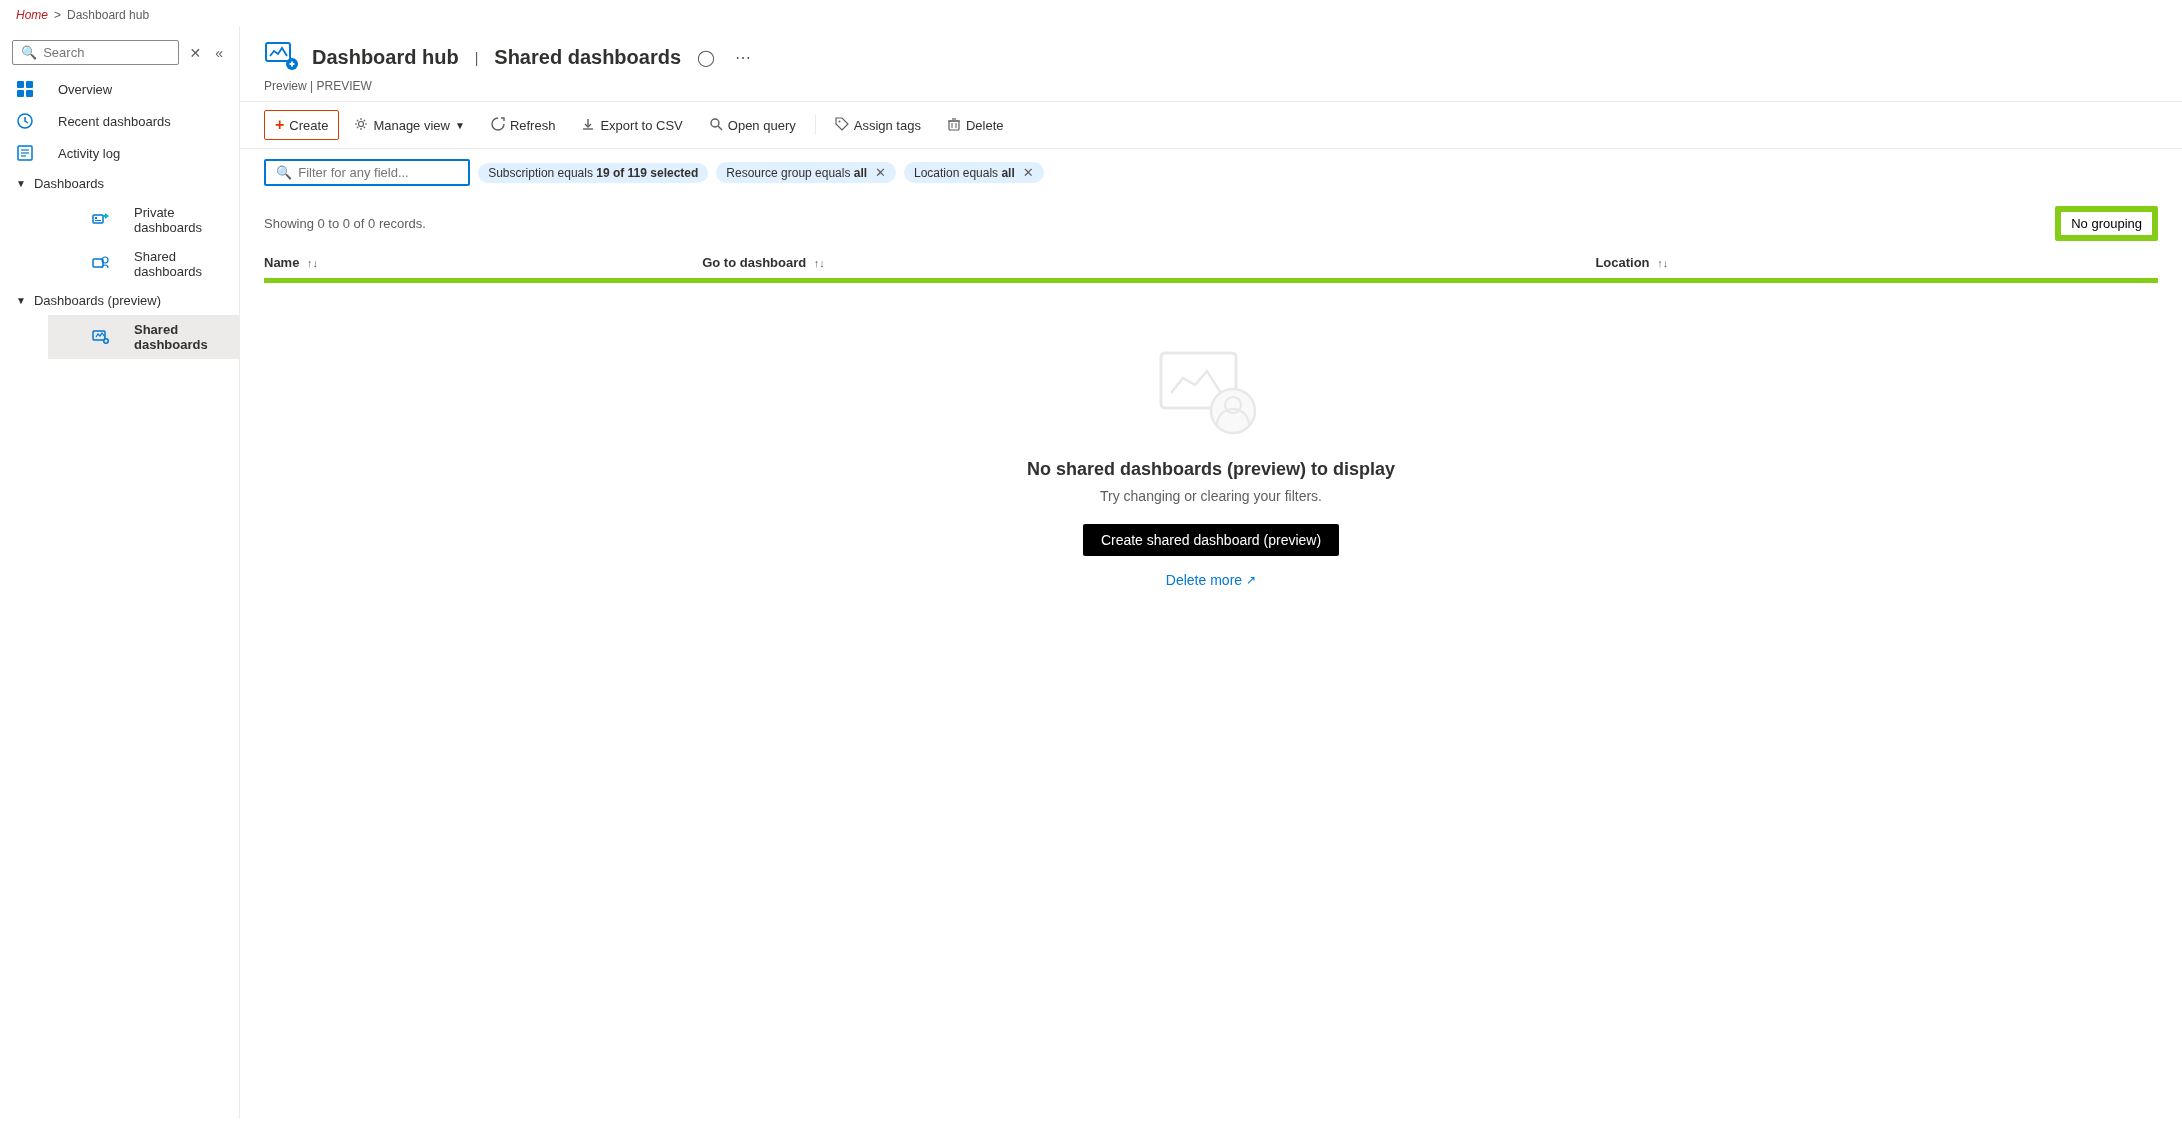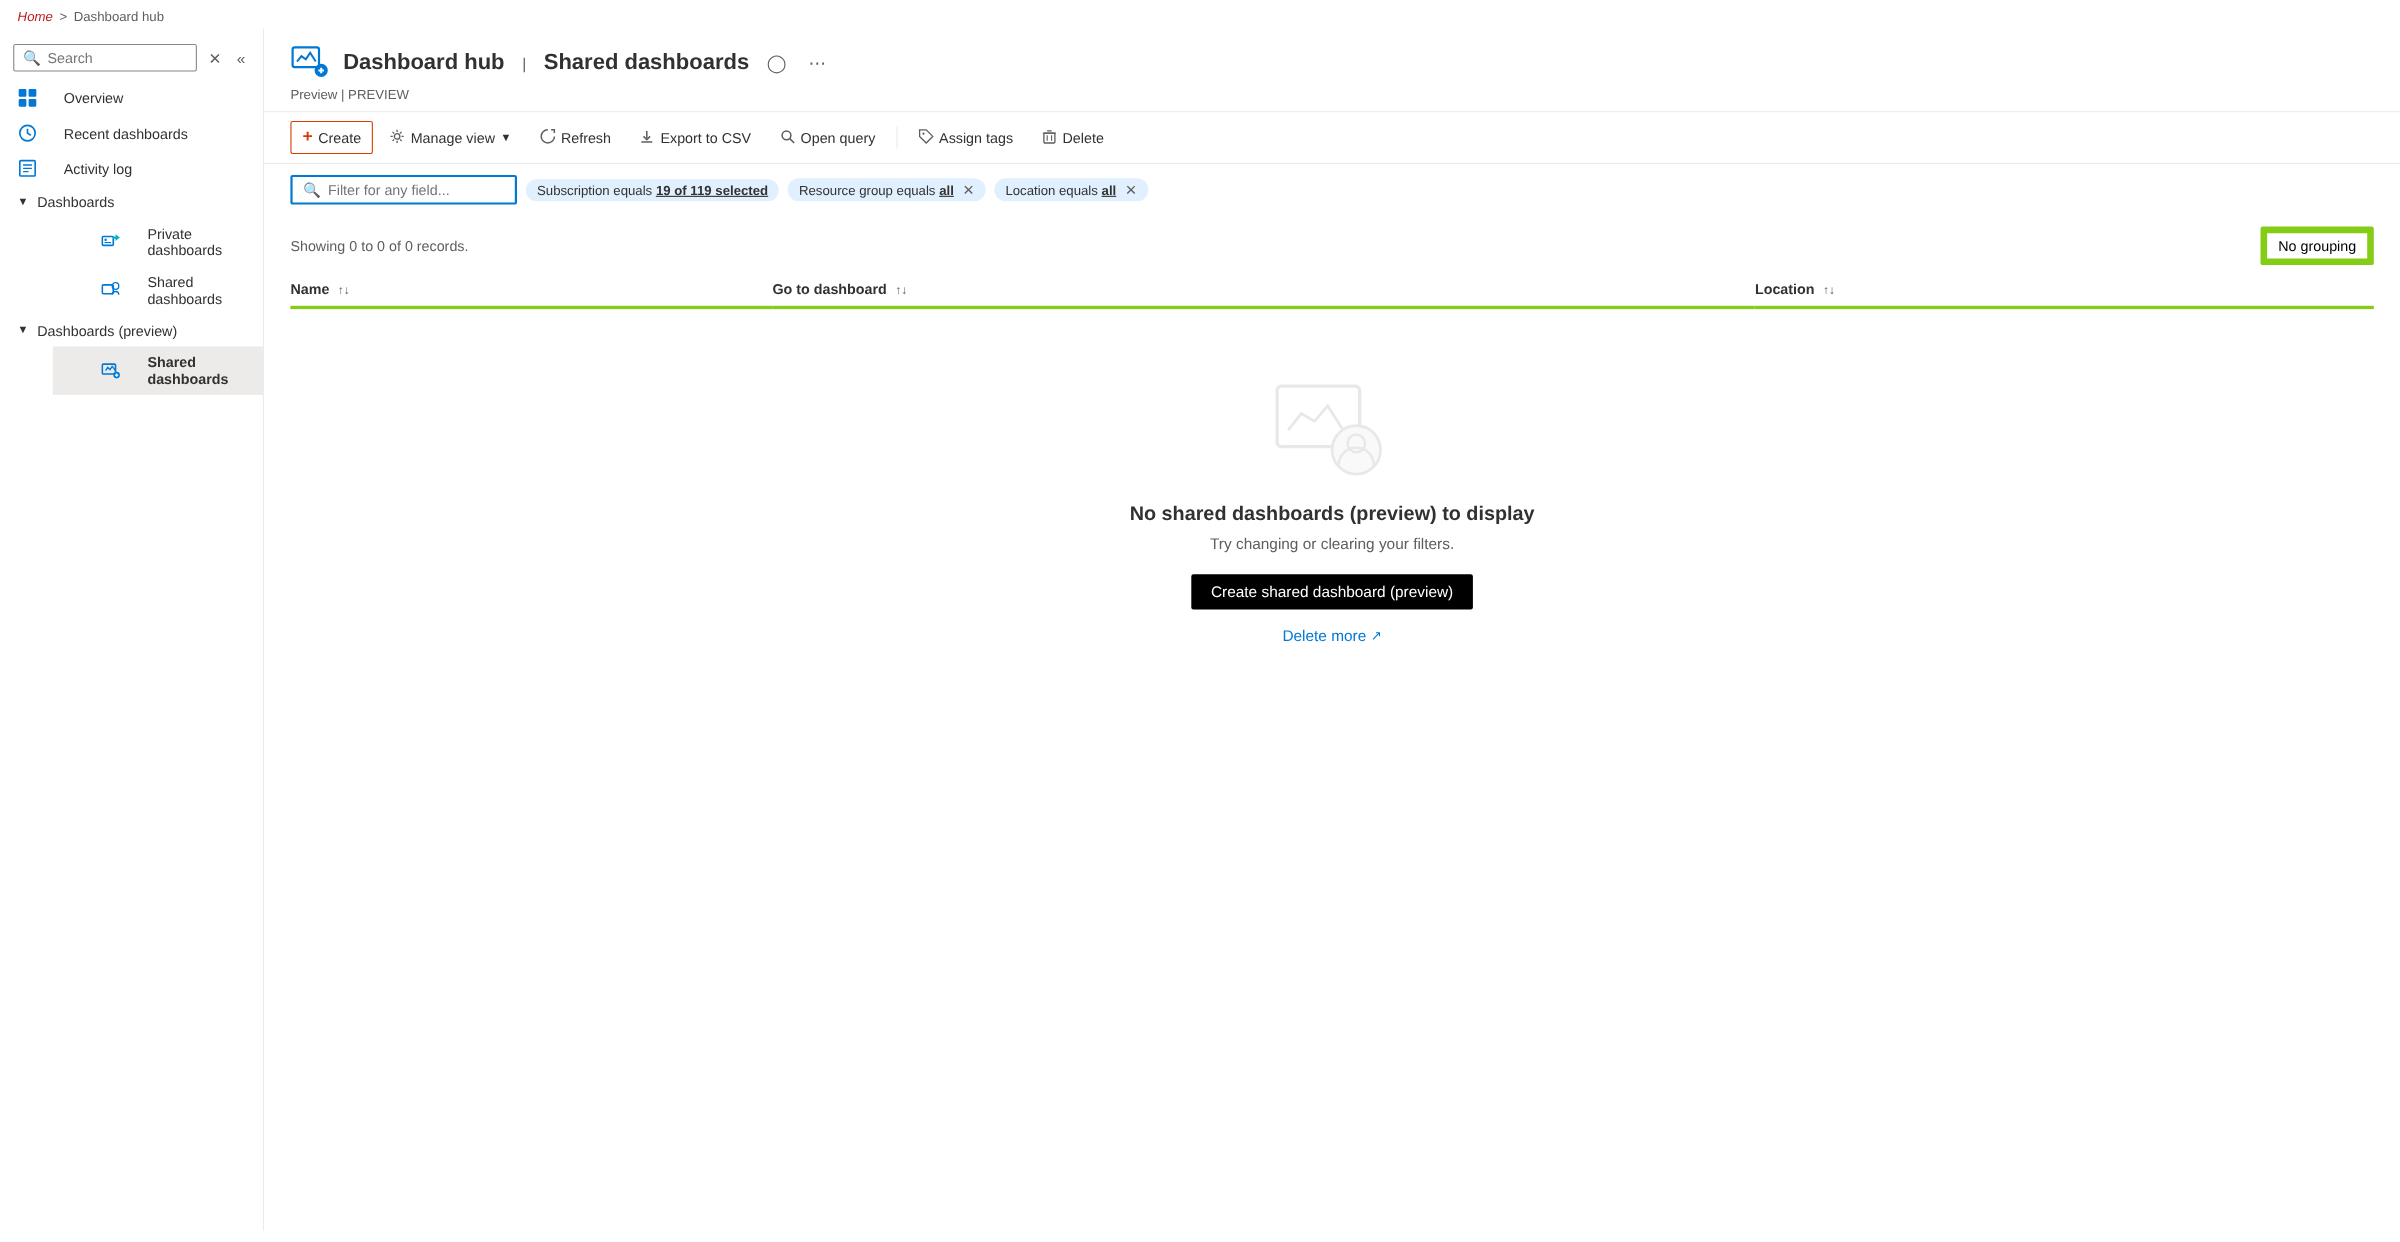--- a/index.html
+++ b/index.html
@@ -43,30 +43,30 @@
     .toolbar-btn { display: flex; align-items: center; gap: 5px; border: 1px solid transparent; background: none; padding: 5px 10px; border-radius: 2px; cursor: pointer; font-size: 13px; color: #323130; white-space: nowrap; }
     .toolbar-btn.create-btn { border: 1.5px solid #d83b01; color: #323130; }
     .toolbar-divider { width: 1px; height: 20px; background: #edebe9; margin: 0 4px; }
 
     
     .filter-bar { display: flex; align-items: center; gap: 8px; padding: 10px 24px; flex-wrap: wrap; }
     .filter-input-wrap { border: 2px solid #0078d4; border-radius: 2px; padding: 4px 10px; display: flex; align-items: center; gap: 6px; min-width: 200px; }
     .filter-input-wrap input { border: none; outline: none; font-size: 13px; color: #0c4a6e; width: 160px; }
     .filter-pill { display: flex; align-items: center; gap: 6px; background: #e1f0ff; border-radius: 12px; padding: 3px 10px; font-size: 12px; color: #323130; }
     .filter-pill .pill-x { cursor: pointer; color: #605e5c; font-size: 13px; margin-left: 2px; border: none; background: none; padding: 0; }
-    .filter-pill strong { font-weight: 600; text-decoration: underline; }
+    .filter-pill strong { font-weight: 600; }
 
     
     .content-area { flex: 1; overflow-y: auto; padding: 0 24px; }
     .records-info { font-size: 13px; color: #605e5c; padding: 10px 0 6px 0; display: flex; justify-content: space-between; align-items: center; }
     .no-grouping-btn { border: 6px solid #84cc16; background: #fff; padding: 4px 10px; font-size: 13px; cursor: pointer; border-radius: 2px; }
 
     
     .data-table { width: 100%; border-collapse: collapse; }
-    .data-table th { text-align: left; padding: 8px 12px 8px 0; font-size: 13px; font-weight: 600; color: #323130; border-bottom: 3px solid #84cc16; white-space: nowrap; }
+    .data-table th { text-align: left; padding: 8px 12px 8px 0; font-size: 13px; font-weight: 600; color: #323130; border-bottom: 5px solid #84cc16; white-space: nowrap; }
     .data-table th .sort-icon { font-size: 11px; color: #605e5c; margin-left: 4px; }
 
     
     .empty-state { display: flex; flex-direction: column; align-items: center; justify-content: center; padding: 60px 0 40px 0; }
     .empty-state-icon { width: 120px; height: 100px; position: relative; margin-bottom: 16px; opacity: 0.4; }
     .empty-state-title { font-size: 18px; font-weight: 600; color: #323130; margin-bottom: 8px; }
     .empty-state-subtitle { font-size: 14px; color: #605e5c; margin-bottom: 20px; }
     .create-dashboard-btn { background: #000000; color: #fff; border: none; padding: 8px 18px; font-size: 14px; border-radius: 2px; cursor: pointer; }
     .learn-more-link { margin-top: 16px; font-size: 14px; color: #0078d4; text-decoration: none; display: flex; align-items: center; gap: 4px; }
 

